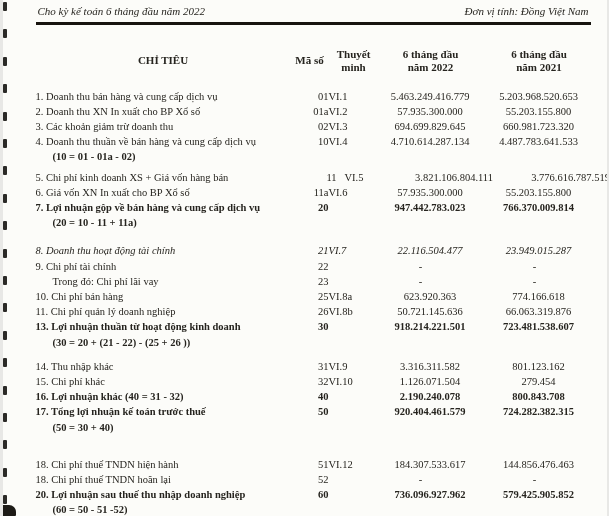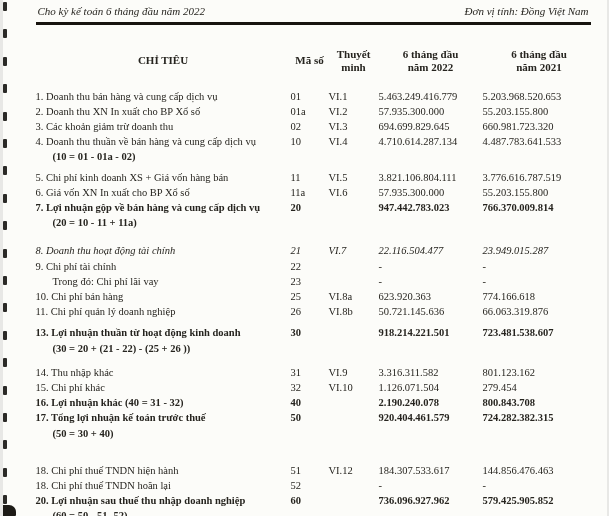--- a/index.html
+++ b/index.html
@@ -26,23 +26,23 @@
   .thead{
     font-weight:bold;font-size:11px;
     margin-top:15px;min-height:42px;
     align-items:center;
   }
   .th{text-align:center;line-height:13px;}
   .th span{display:block;}
   .tbody{margin-top:7px;}
   .tr{font-size:10.5px;line-height:15.2px;}
   .td-label{padding-right:4px;}
-  .td-code{text-align:left;}
+  .td-code{text-align:right;}
   .td-note{text-align:left;}
-  .td-val{text-align:left;padding-right:1px;}
+  .td-val{text-align:center;padding-right:1px;}
   .formula{font-weight:bold;padding-left:17px;}
   .row-bold .td-label,.row-bold .td-code,.row-bold .td-val{font-weight:bold;}
   .row-italic .td-label,.row-italic .td-code{}
   .row-italic .td-label{padding-left:17px;}
   .dash-a{padding-right:20px;}
   .dash-b{padding-right:9px;}
   .mark{position:absolute;left:0;width:4px;height:9px;background:#2b2a27;border-radius:1px;}
   .blob{position:absolute;left:0;top:505px;width:13px;height:11px;background:#1d1b17;border-radius:0 7px 1px 0;}
 </style>
 </head>
@@ -126,21 +126,21 @@
         <div class="grid tr">
           <div class="td-label">
             <div>4. Doanh thu thuần về bán hàng và cung cấp dịch vụ</div>
             <div class="formula">(10 = 01 - 01a - 02)</div>
           </div>
           <div class="td-code">10</div>
           <div class="td-note">VI.4</div>
           <div class="td-val">4.710.614.287.134</div>
           <div class="td-val">4.487.783.641.533</div>
         </div>
-        <div class="grid tr" style="margin-top: 5px;">
+        <div class="grid tr" style="margin-top: 5px; gap: 8px;">
           <div class="td-label">
             <div>5. Chi phí kinh doanh XS + Giá vốn hàng bán</div>
           </div>
           <div class="td-code">11</div>
           <div class="td-note">VI.5</div>
           <div class="td-val">3.821.106.804.111</div>
           <div class="td-val">3.776.616.787.519</div>
         </div>
         <div class="grid tr">
           <div class="td-label">
@@ -199,21 +199,21 @@
         </div>
         <div class="grid tr">
           <div class="td-label">
             <div>11. Chi phí quản lý doanh nghiệp</div>
           </div>
           <div class="td-code">26</div>
           <div class="td-note">VI.8b</div>
           <div class="td-val">50.721.145.636</div>
           <div class="td-val">66.063.319.876</div>
         </div>
-        <div class="grid tr row-bold" style="margin-top: 6px;">
+        <div class="grid tr row-bold" style="">
           <div class="td-label">
             <div>13. Lợi nhuận thuần từ hoạt động kinh doanh</div>
             <div class="formula">(30 = 20 + (21 - 22) - (25 + 26 ))</div>
           </div>
           <div class="td-code">30</div>
           <div class="td-note"></div>
           <div class="td-val">918.214.221.501</div>
           <div class="td-val">723.481.538.607</div>
         </div>
         <div class="grid tr" style="margin-top: 9px;">

